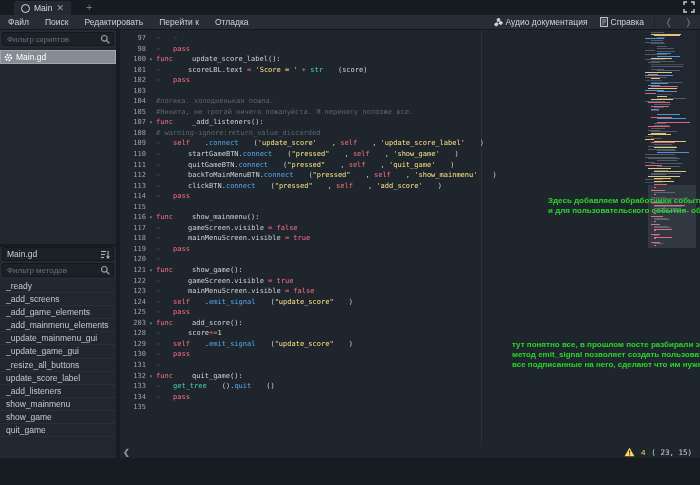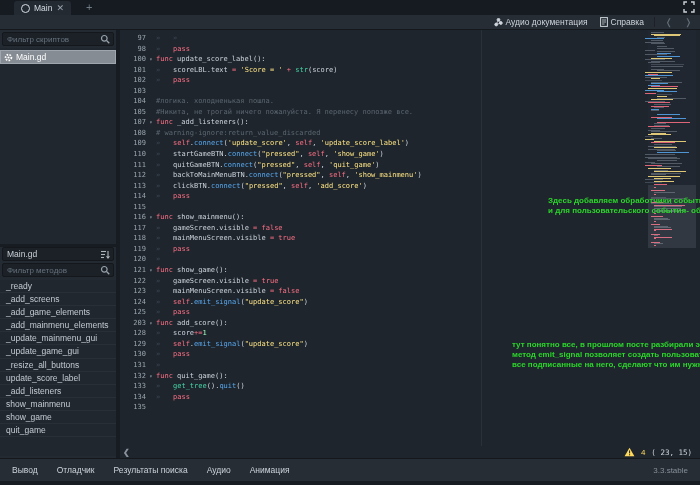--- a/index.html
+++ b/index.html
@@ -45,21 +45,21 @@
   .split{position:absolute;left:116px;top:30px;width:4px;bottom:27px;background:#171c22;}
   
   .editor{position:absolute;left:120px;top:30px;right:0;bottom:27px;background:#1f252d;}
   .guide{position:absolute;left:361px;top:0;bottom:12px;width:1px;background:#2a313b;}
   .code{position:absolute;left:0;top:3px;right:52px;bottom:12px;overflow:hidden;
         font-family:"DejaVu Sans Mono",monospace;font-size:7px;}
   .line{display:flex;height:10.55px;line-height:10.55px;white-space:pre;}
   .lnum{width:26px;text-align:right;color:var(--c-ln);flex:none;}
   .lfold{width:10px;text-align:center;color:#8b97a2;font-size:5.5px;flex:none;}
   .tabmark{width:17px;flex:none;color:var(--c-tab);}
-  .sg-k{color:var(--c-k);} .sg-t{color:var(--c-t);} .sg-s{color:var(--c-s);}
+  .sg-k{color:var(--c-k);} .sg-t{color:var(--c-t);margin-left:15px;} .sg-s{color:var(--c-s);}
   .sg-c{color:var(--c-c);} .sg-b{color:var(--c-b);} .sg-g{color:var(--c-g);}
   .sg-d{color:var(--c-d);}
   
   .minimap{position:absolute;right:4px;top:0;width:48px;height:218px;background:#212730;}
   .mm-bar{position:absolute;height:1px;}
   .mm-view{position:absolute;left:0;right:0;background:rgba(170,180,190,0.13);}
   
   .estatus{position:absolute;left:0;right:0;bottom:0;height:12px;display:flex;align-items:center;
            font-size:8px;color:#c7ced5;}
   .scroll-left{color:#8a939c;font-weight:bold;font-size:8px;padding-left:3px;}
@@ -96,20 +96,27 @@
           <path d="M1 4 L1 1 L4 1"></path>
             <path d="M8 1 L11 1 L11 4"></path>
           <path d="M11 8 L11 11 L8 11"></path>
             <path d="M4 11 L1 11 L1 8"></path>
         </g>
       </svg>
     </span>
   </div>
 
   <div class="menubar">
+    <span id="menus" style="display: flex;">
+        <span class="menu-item">Файл</span>
+        <span class="menu-item">Поиск</span>
+        <span class="menu-item">Редактировать</span>
+        <span class="menu-item">Перейти к</span>
+        <span class="menu-item">Отладка</span>
+      </span>
     <span class="menubar-right">
       <span class="mb-btn">
         <svg width="9" height="9" viewBox="0 0 9 9">
           <g stroke="#ced4da" stroke-width="1" fill="#ced4da">
             <circle cx="2.2" cy="6.5" r="1.4"></circle>
               <circle cx="6.8" cy="5" r="1.4"></circle>
               <circle cx="4.5" cy="1.8" r="1.4"></circle>
             <path d="M2.2 6.5 L4.5 1.8 L6.8 5 Z" fill="none" stroke-width="0.8"></path>
           </g>
         </svg>
@@ -359,23 +366,13 @@
           <rect x="5" y="7.2" width="1.1" height="1.1" fill="#262d35"></rect>
         </svg>
         <span class="warn-count">4</span>
         <span class="cursor-pos">( 23, 15)</span>
       </span>
     </div>
     <div class="annotation ann1" id="ann1"><div>Здесь добавляем обработчики событий на кнопки</div><div>и для пользовательского события- обновление счета</div></div>
     <div class="annotation ann2" id="ann2"><div>тут понятно все, в прошлом посте разбирали это</div><div>метод emit_signal позволяет создать пользовательское событие</div><div>все подписанные на него, сделают что им нужно</div></div>
   </div>
 
-  <div class="bottombar">
-    <span id="bbtabs" style="display:flex;align-items:center;">
-        <span class="bb-tab">Вывод</span>
-        <span class="bb-tab">Отладчик</span>
-        <span class="bb-tab">Результаты поиска</span>
-        <span class="bb-tab">Аудио</span>
-        <span class="bb-tab">Анимация</span>
-      </span>
-    <span class="bb-version">3.3.stable</span>
-  </div>
 </div>
 
 </body></html>

